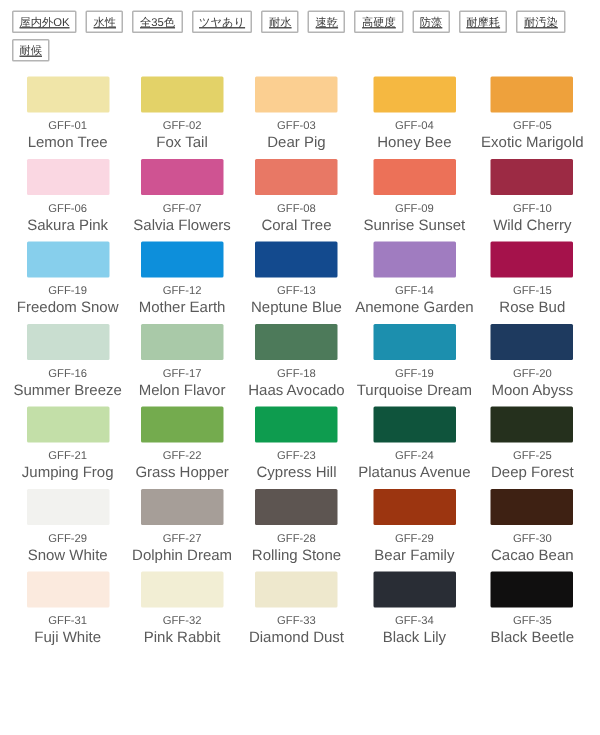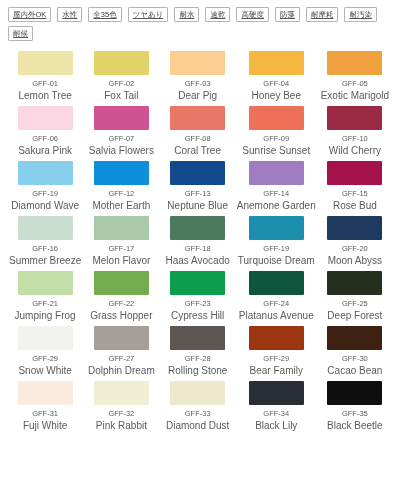--- a/index.html
+++ b/index.html
@@ -145,21 +145,21 @@
         <div class="swatch-name">Sunrise Sunset</div>
       </div>
       <div class="swatch-cell">
         <div class="swatch-chip" style="background: rgb(156, 42, 68);"></div>
         <div class="swatch-code">GFF-10</div>
         <div class="swatch-name">Wild Cherry</div>
       </div>
       <div class="swatch-cell">
         <div class="swatch-chip" style="background: rgb(135, 207, 236);"></div>
         <div class="swatch-code">GFF-19</div>
-        <div class="swatch-name">Diamond Wave</div>
+        <div class="swatch-name">Freedom Snow</div>
       </div>
       <div class="swatch-cell">
         <div class="swatch-chip" style="background: rgb(13, 143, 219);"></div>
         <div class="swatch-code">GFF-12</div>
         <div class="swatch-name">Mother Earth</div>
       </div>
       <div class="swatch-cell">
         <div class="swatch-chip" style="background: rgb(19, 74, 142);"></div>
         <div class="swatch-code">GFF-13</div>
         <div class="swatch-name">Neptune Blue</div>

